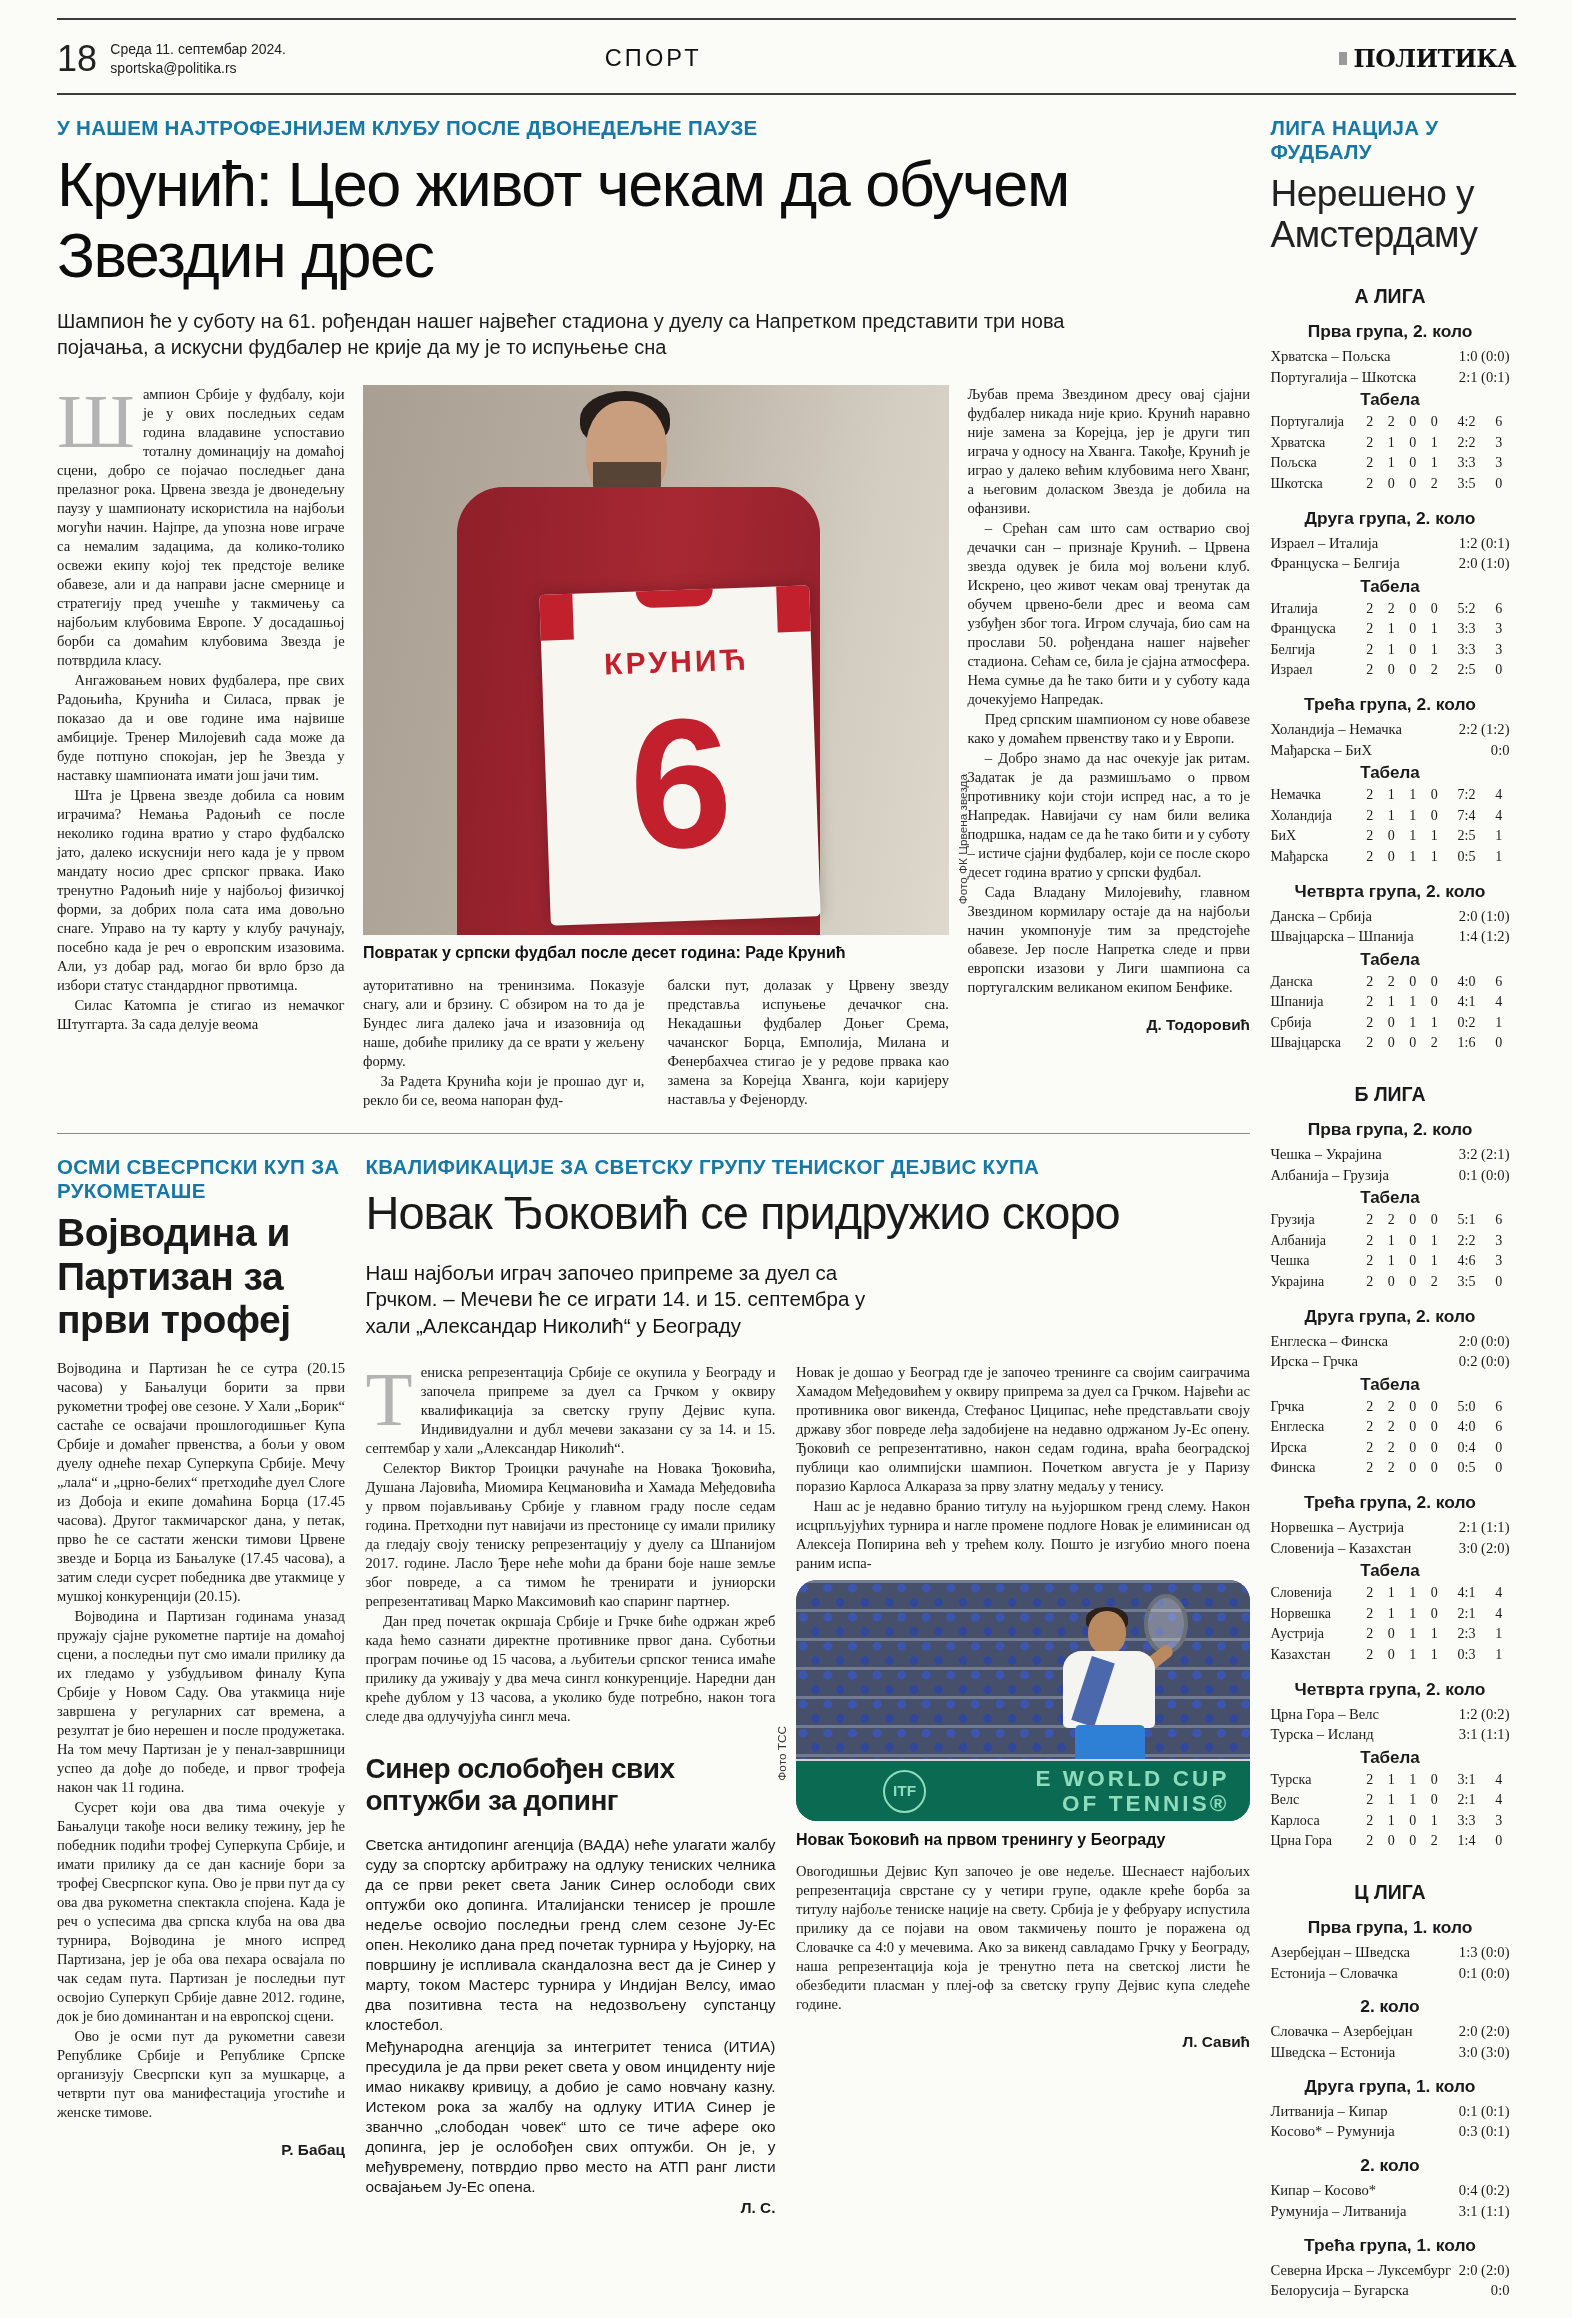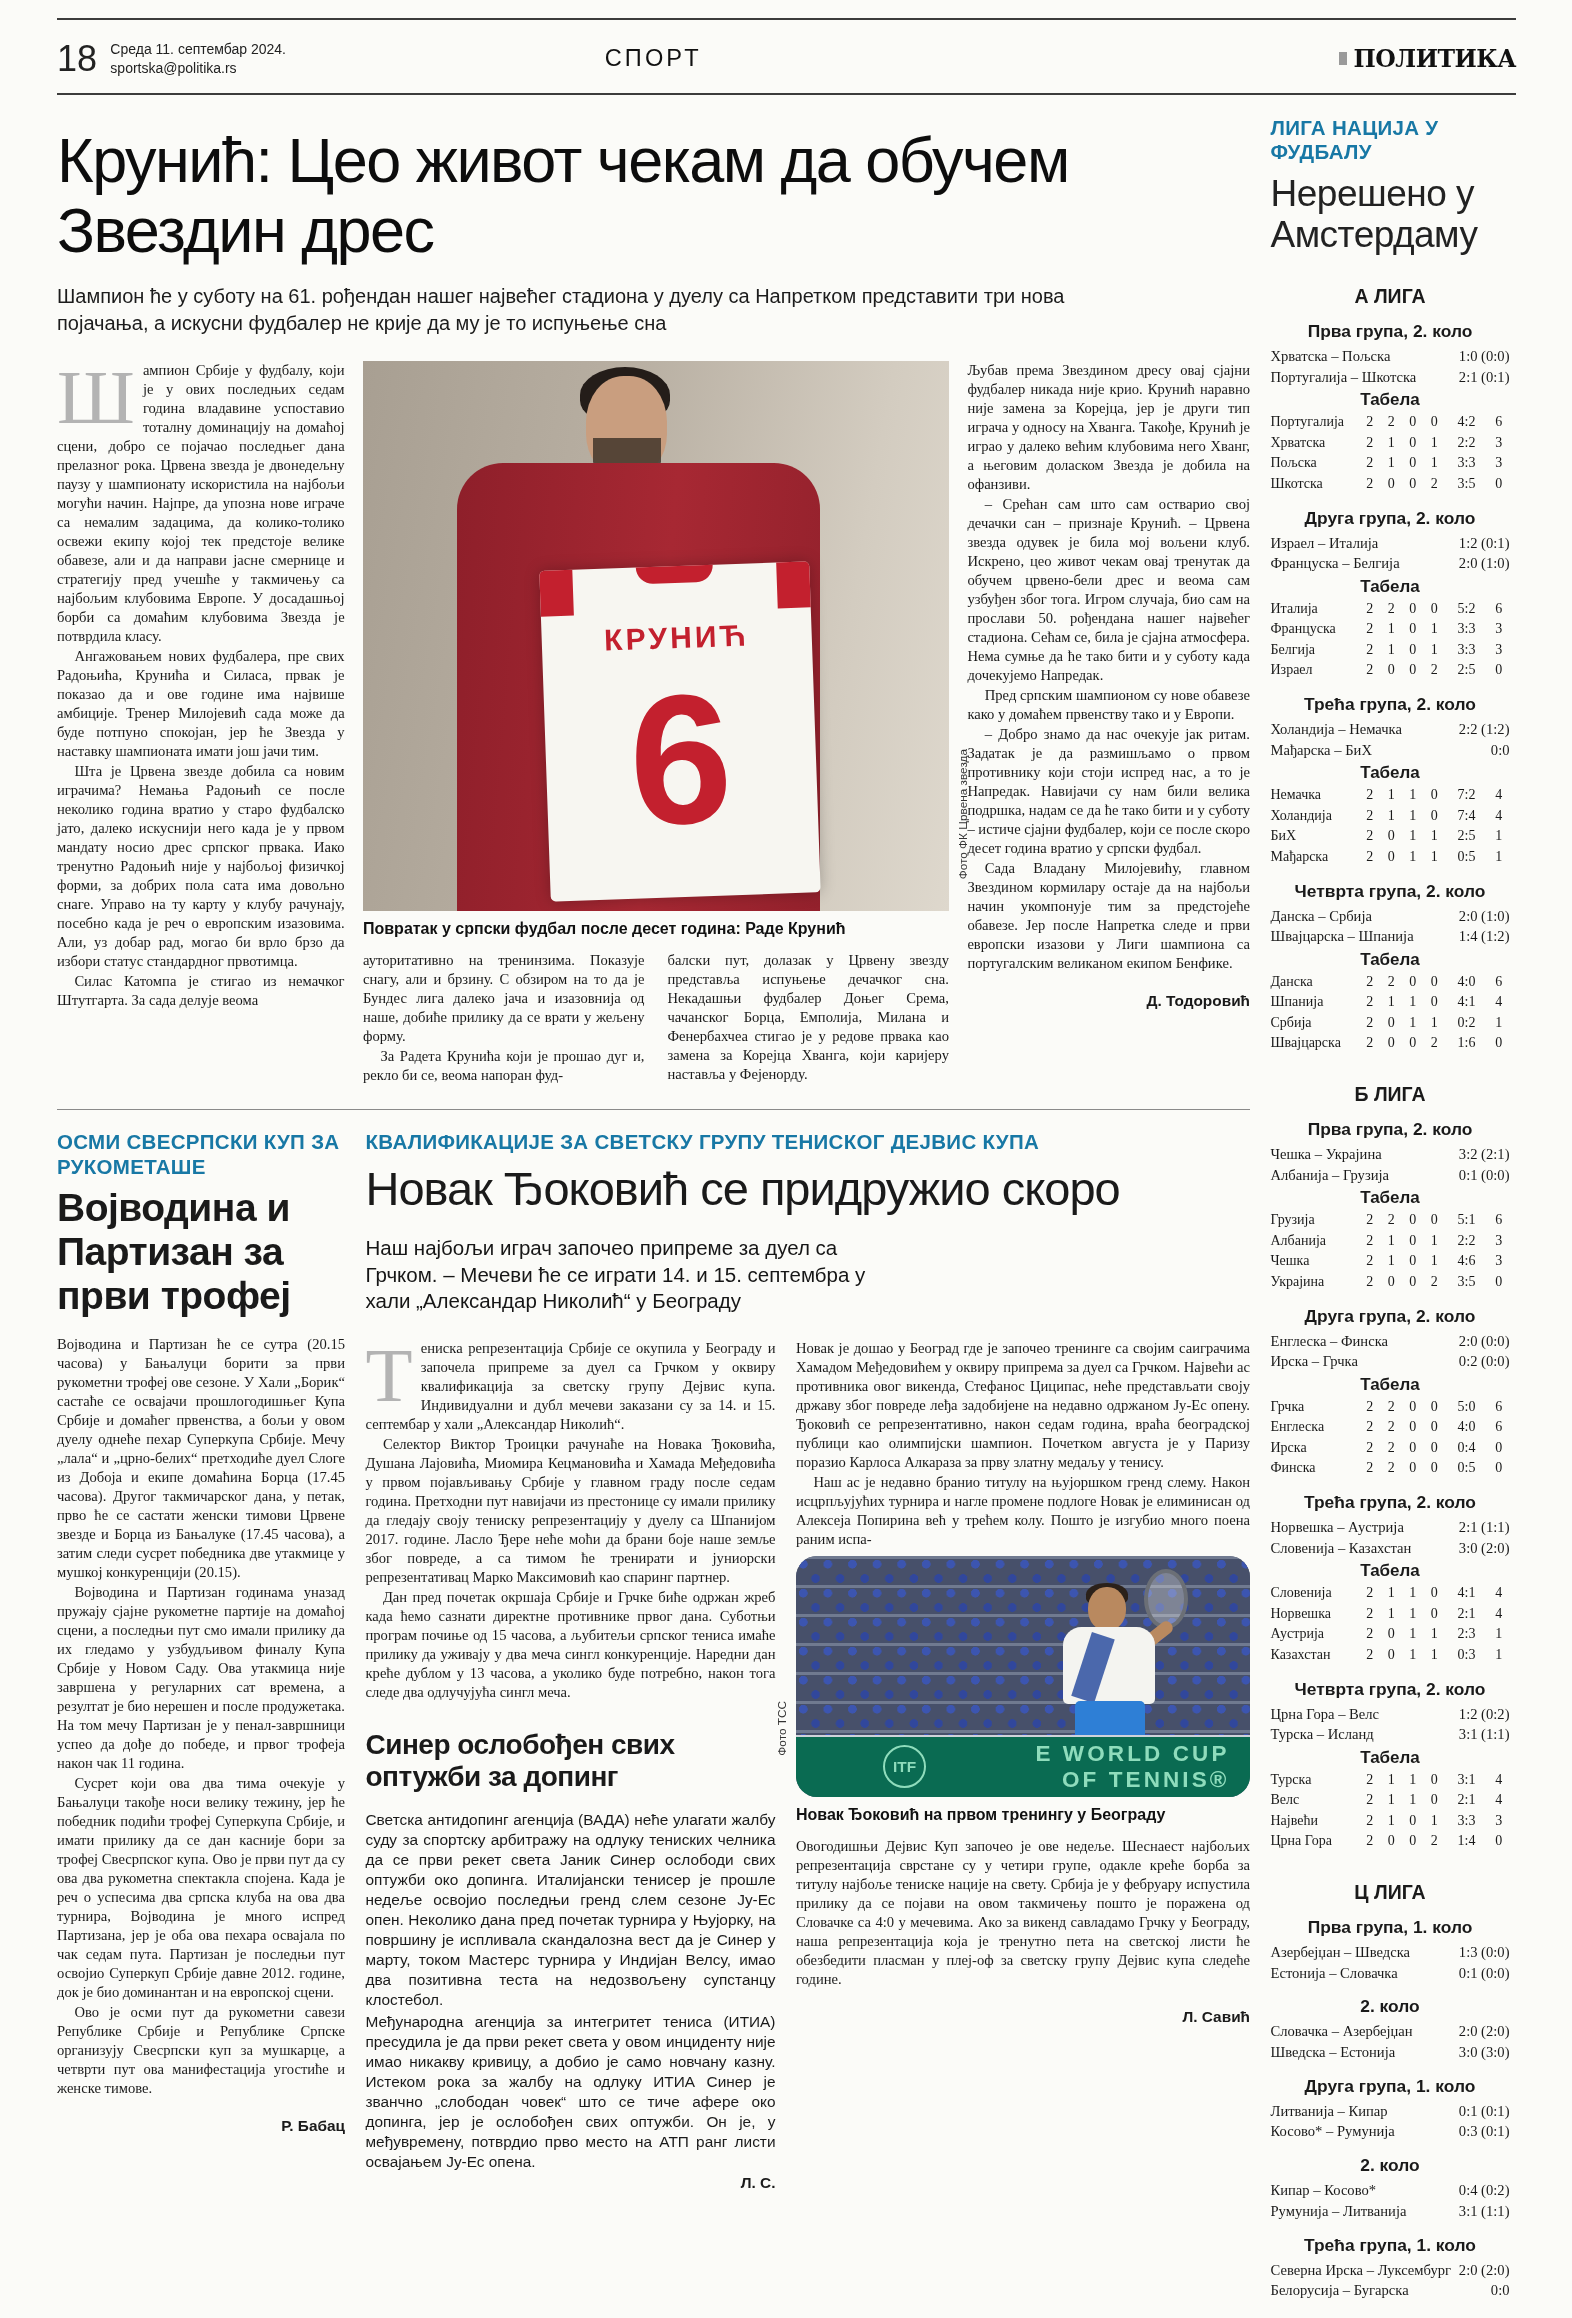--- a/index.html
+++ b/index.html
@@ -123,20 +123,21 @@
       <div class="brand-name">ПОЛИТИКА</div>
     </div>
   </div>
   <div class="bottom-rule"></div>
 
   <div id="content">
 
     <div class="main-left">
 
       <div class="main-story">
+        <div class="kicker">У НАШЕМ НАЈТРОФЕЈНИЈЕМ КЛУБУ ПОСЛЕ ДВОНЕДЕЉНЕ ПАУЗЕ</div>
         <h1 class="headline">Крунић: Цео живот чекам да обучем Звездин дрес</h1>
         <div class="deck">Шампион ће у суботу на 61. рођендан нашег највећег стадиона у дуелу са Напретком представити три нова појачања, а искусни фудбалер не крије да му је то испуњење сна</div>
 
         <div class="story-cols">
           <div class="scol1 bodytext">
               <p><span class="dropcap">Ш</span>ампион Србије у фудбалу, који је у ових последњих седам година владавине успоставио тоталну доминацију на домаћој сцени, добро се појачао последњег дана прелазног рока. Црвена звезда је двонедељну паузу у шампионату искористила на најбољи могући начин. Најпре, да упозна нове играче са немалим задацима, да колико-толико освежи екипу којој тек предстоје велике обавезе, али и да направи јасне смернице и стратегију пред учешће у такмичењу са најбољим клубовима Европе. У досадашњој борби са домаћим клубовима Звезда је потврдила класу.</p>
               <p>Ангажовањем нових фудбалера, пре свих Радоњића, Крунића и Силаса, првак је показао да и ове године има највише амбиције. Тренер Милојевић сада може да буде потпуно спокојан, јер ће Звезда у наставку шампионата имати још јачи тим.</p>
               <p>Шта је Црвена звезде добила са новим играчима? Немања Радоњић се после неколико година вратио у старо фудбалско јато, далеко искуснији него када је у првом мандату носио дрес српског првака. Иако тренутно Радоњић није у најбољој физичкој форми, за добрих пола сата има довољно снаге. Управо на ту карту у клубу рачунају, посебно када је реч о европским изазовима. Али, уз добар рад, могао би врло брзо да избори статус стандардног првотимца.</p>
               <p>Силас Катомпа је стигао из немачког Штутгарта. За сада делује веома</p>
             </div>
@@ -609,21 +610,21 @@
           <div class="table-row">
             <span class="tname">Велс</span>
             <span class="tcell">2</span>
             <span class="tcell">1</span>
             <span class="tcell">1</span>
             <span class="tcell">0</span>
             <span class="tcell">2:1</span>
             <span class="tcell">4</span>
           </div>
           <div class="table-row">
-            <span class="tname">Највећи</span>
+            <span class="tname">Карлоса</span>
             <span class="tcell">2</span>
             <span class="tcell">1</span>
             <span class="tcell">0</span>
             <span class="tcell">1</span>
             <span class="tcell">3:3</span>
             <span class="tcell">3</span>
           </div>
           <div class="table-row">
             <span class="tname">Црна Гора</span>
             <span class="tcell">2</span>

